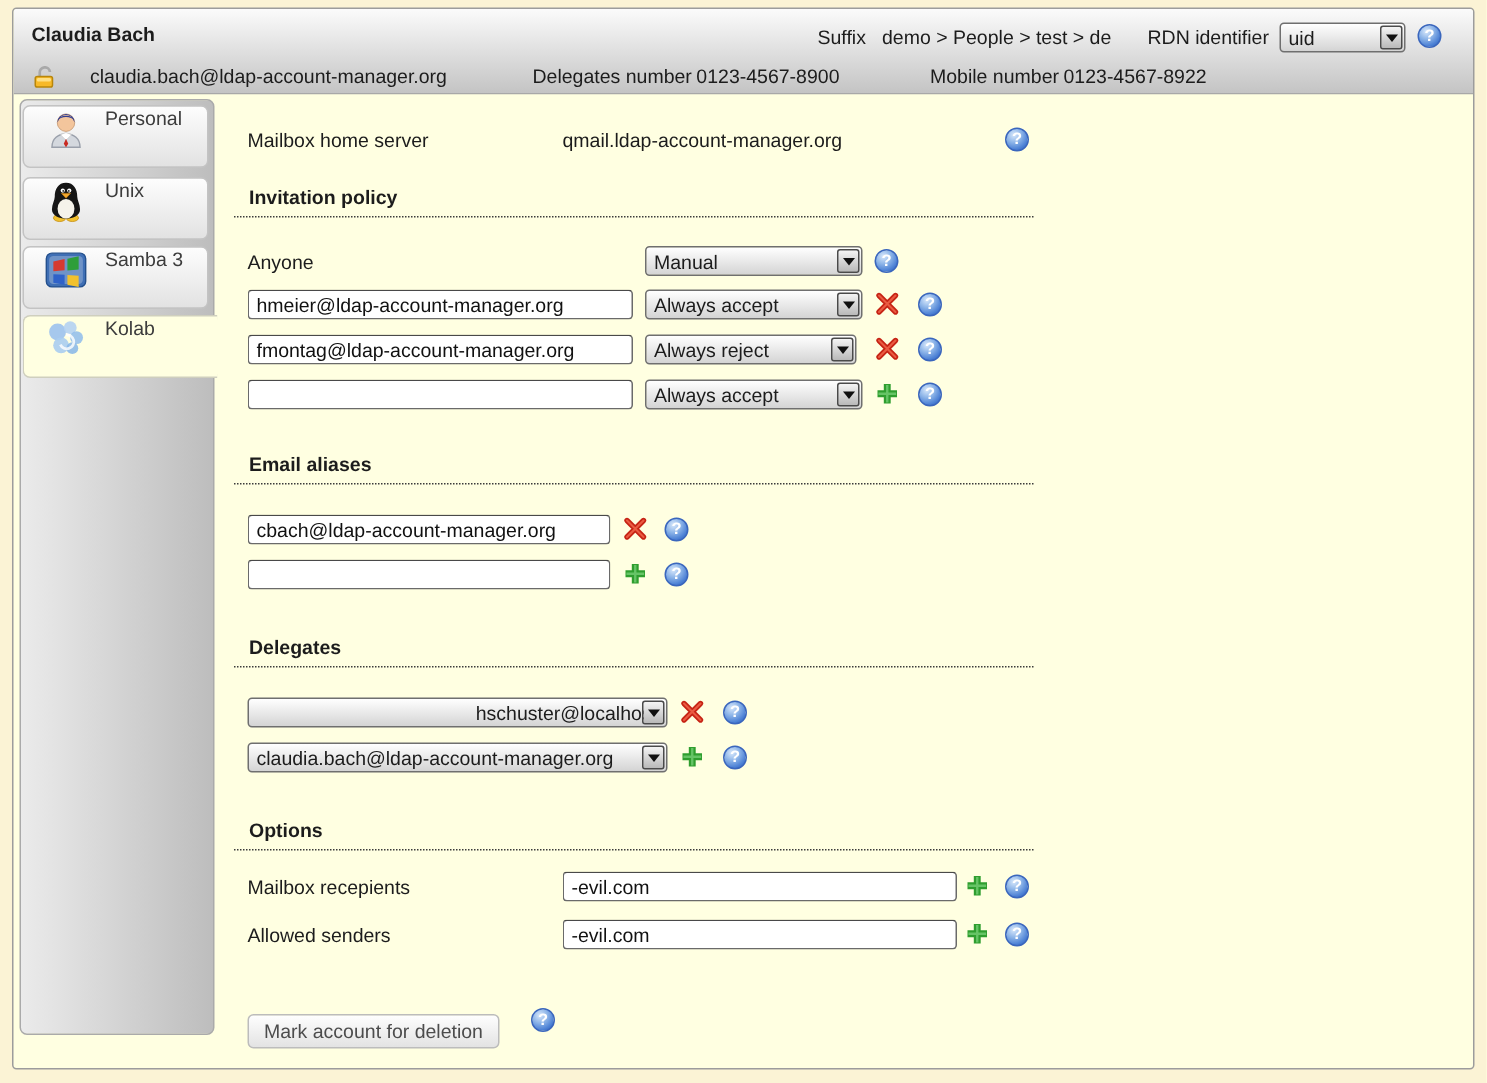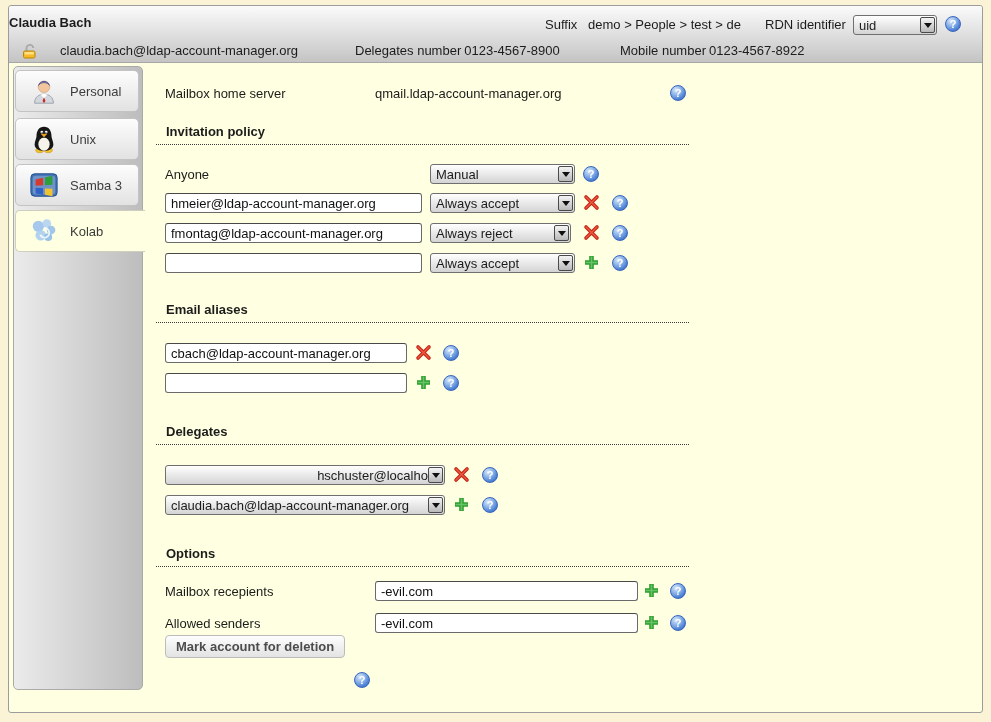--- a/index.html
+++ b/index.html
@@ -21,21 +21,21 @@
     background: #ffffe1;
     overflow: hidden;
   }
   
   .header {
     position: absolute; left: 0; top: 0; width: 100%; height: 57px;
     background: linear-gradient(#fbfbfb, #c4c4c4);
     border-bottom: 1px solid #a8a8a8;
     border-radius: 2px 2px 0 0;
   }
-  .h-title { position: absolute; left: 0; top: 9px; font-weight: bold; }
+  .h-title { position: absolute; left: 12px; top: 9px; font-weight: bold; }
   .h-suffix-label { position: absolute; left: 536px; top: 11px; }
   .h-suffix-value { position: absolute; left: 579px; top: 11px; }
   .h-rdn-label { position: absolute; left: 756px; top: 11px; }
   .h-rdn-select { left: 844px; top: 9px; width: 84px; }
   .h-rdn-help { position: absolute; left: 936px; top: 10px; }
   .h-lock { position: absolute; left: 12px; top: 38px; cursor: pointer; }
   .h-email { position: absolute; left: 51px; top: 37px; }
   .h-phone { position: absolute; left: 346px; top: 37px; }
   .h-mobile { position: absolute; left: 611px; top: 37px; }
   .pair span { margin-right: 3px; }
@@ -44,21 +44,21 @@
     position: absolute; left: 4px; top: 60px; width: 130px; height: 624px;
     background: linear-gradient(90deg, #ebebeb, #bdbdbd);
     border: 1px solid #aaaaaa;
     border-radius: 5px;
   }
   .tab {
     position: absolute; left: 6px; width: 124px; height: 42px;
     border: 1px solid #c3c3c3;
     border-radius: 5px;
     background: linear-gradient(#fdfdfd, #e2e2e2);
-    display: flex; align-items: center;
+    display: flex; align-items: flex-start;
     padding-left: 13px; gap: 11px;
     cursor: pointer;
     color: #3c3c3c;
   }
   .tab.active {
     width: 130px;
     background: #ffffe1;
     border-color: #cfcfbe;
     border-right: none;
     border-radius: 5px 0 0 5px;
@@ -353,16 +353,16 @@
   <div class="lbl" style="left:156px; top:610px;">Allowed senders</div>
   <input class="ti" style="left: 366px; top: 607px; width: 263px;" value="-evil.com">
   <span class="icon16" style="left:634px; top:608px;">
     <svg width="17" height="17" viewBox="0 0 17 17">
         <path d="M8.5 2 V15 M2 8.5 H15" stroke="#2f9e2f" stroke-width="4.6"></path>
         <path d="M8.5 2.6 V14.4 M2.6 8.5 H14.4" stroke="#66c466" stroke-width="1.6"></path>
       </svg>
   </span>
   <div class="help" style="left:661px; top:609px;">?</div>
 
-  <button class="btn" style="left:156px; top:629px;font-weight:bold;">Mark account for deletion</button>
+  <button class="btn" style="left:156px; top:670px;">Mark account for deletion</button>
   <div class="help" style="left:345px; top:666px;">?</div>
 
 </div>
 
 </body></html>

